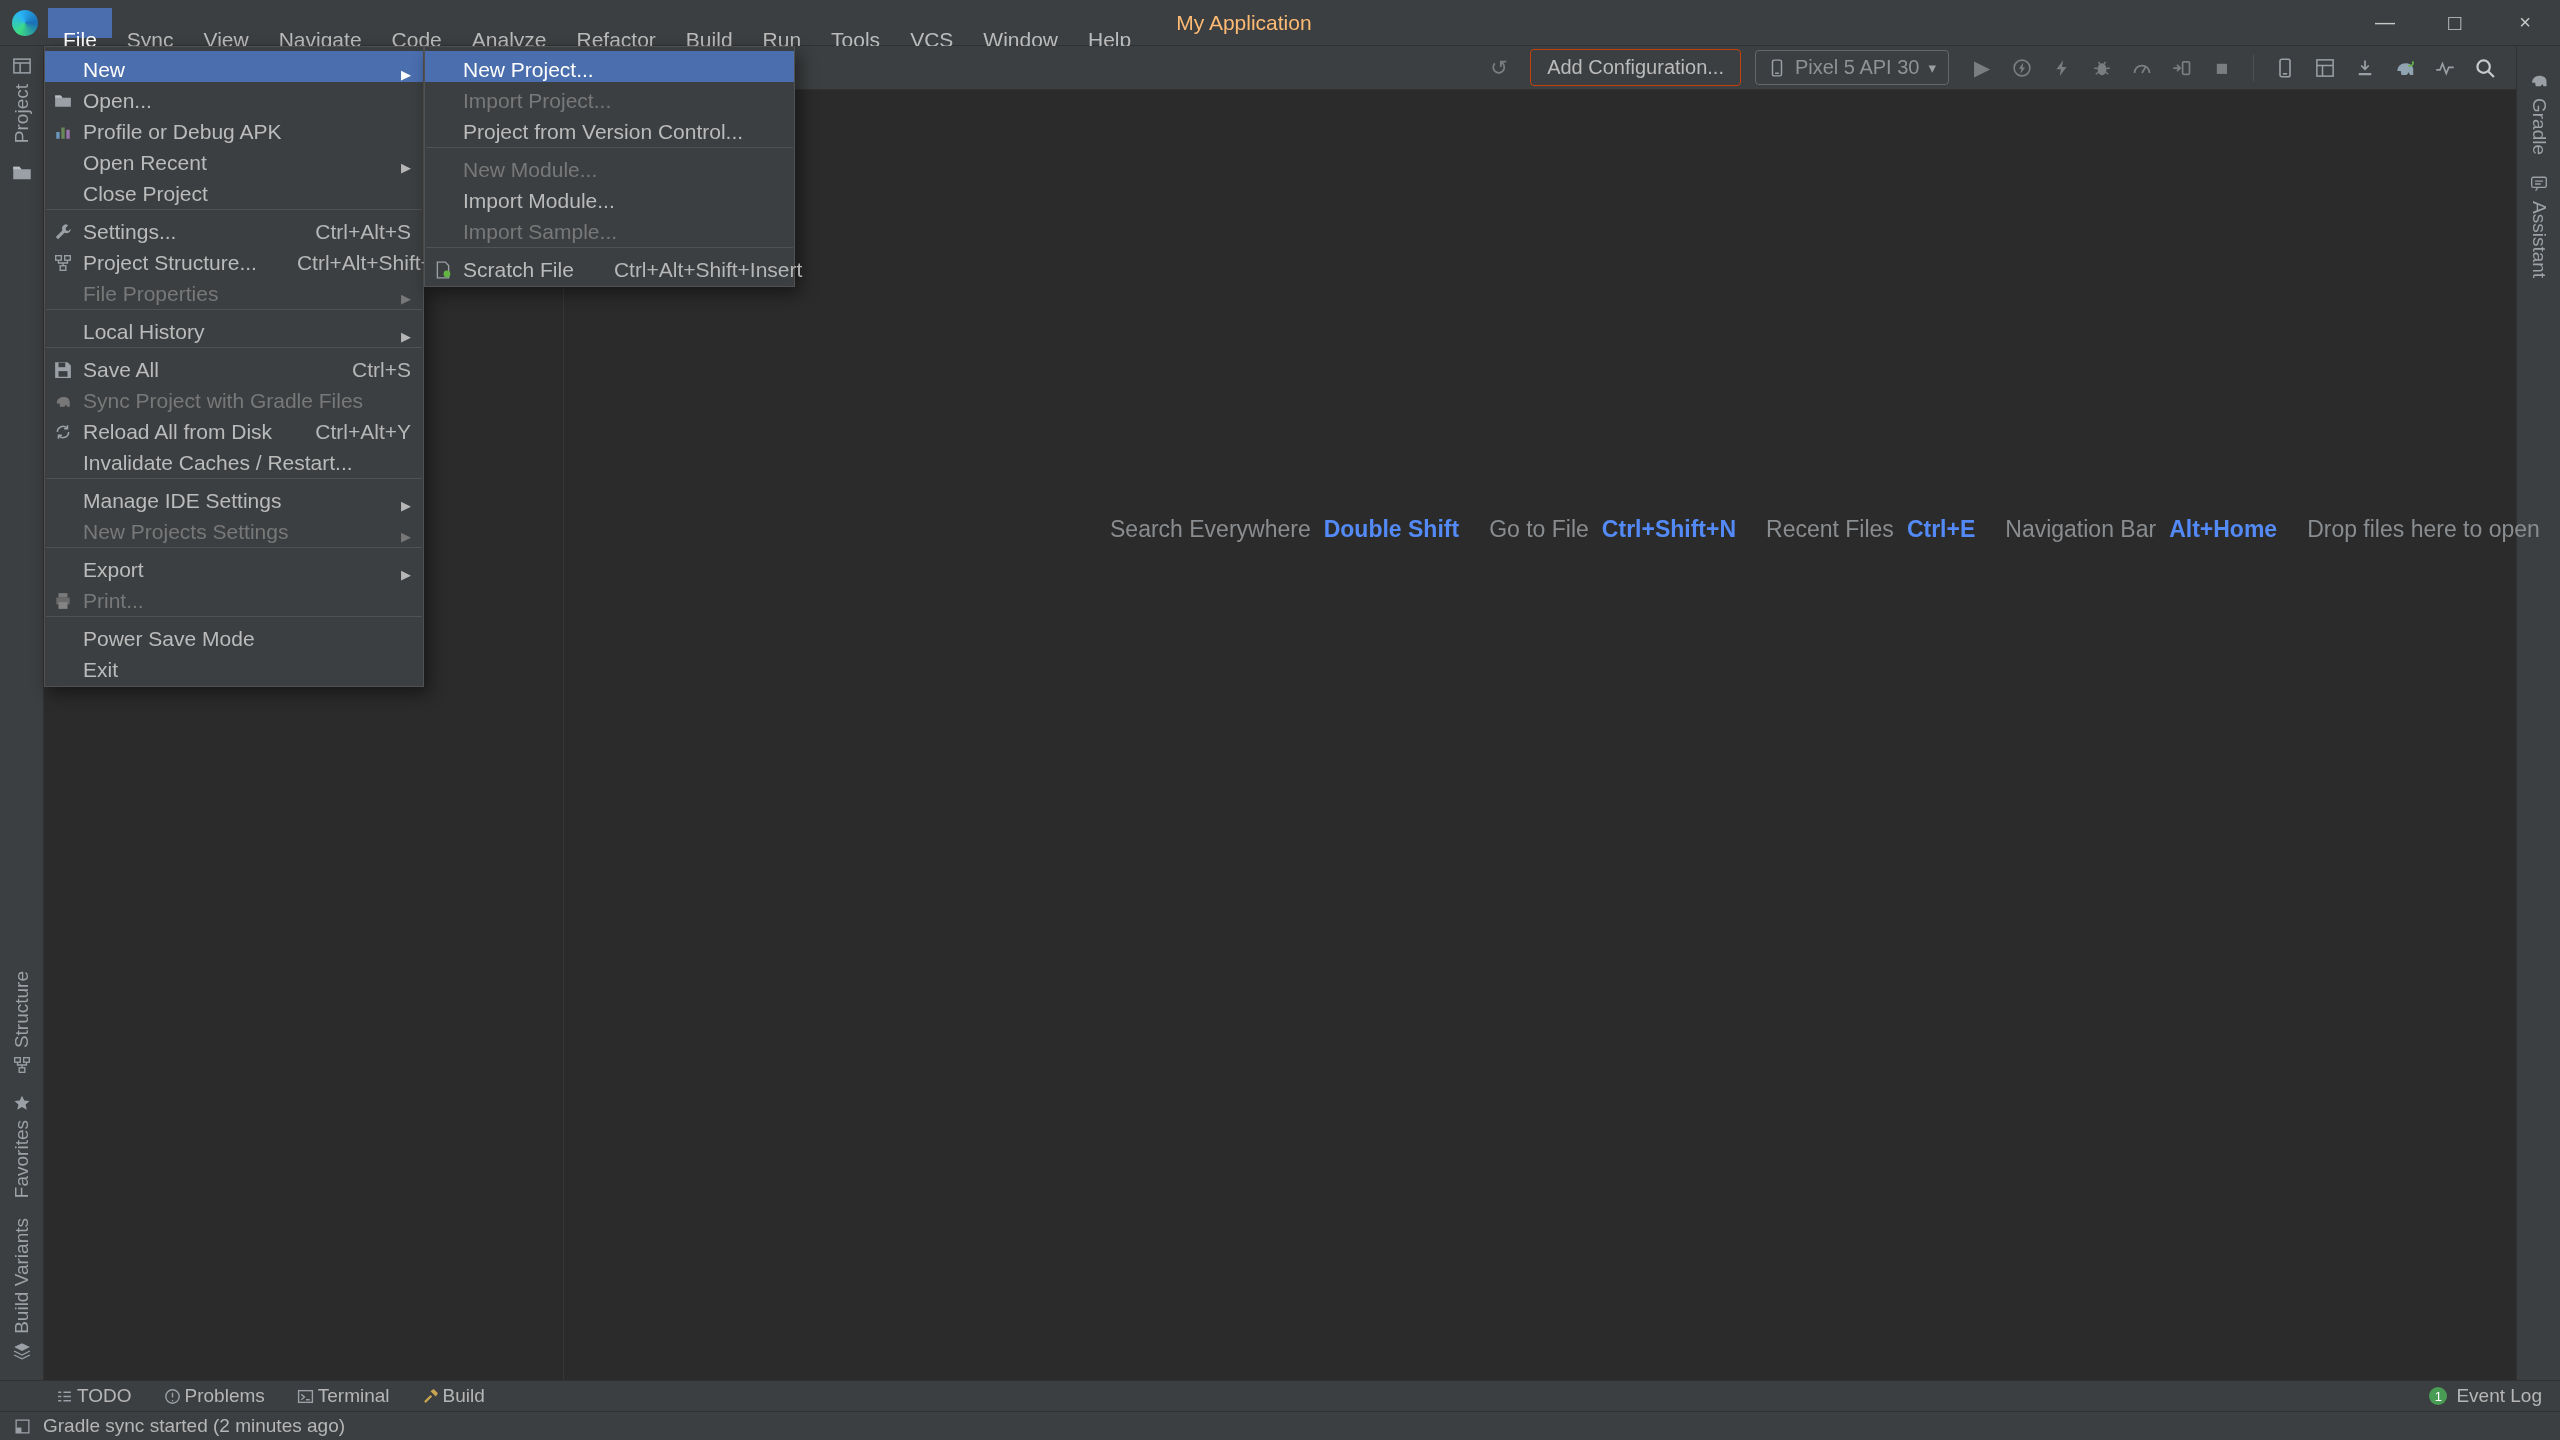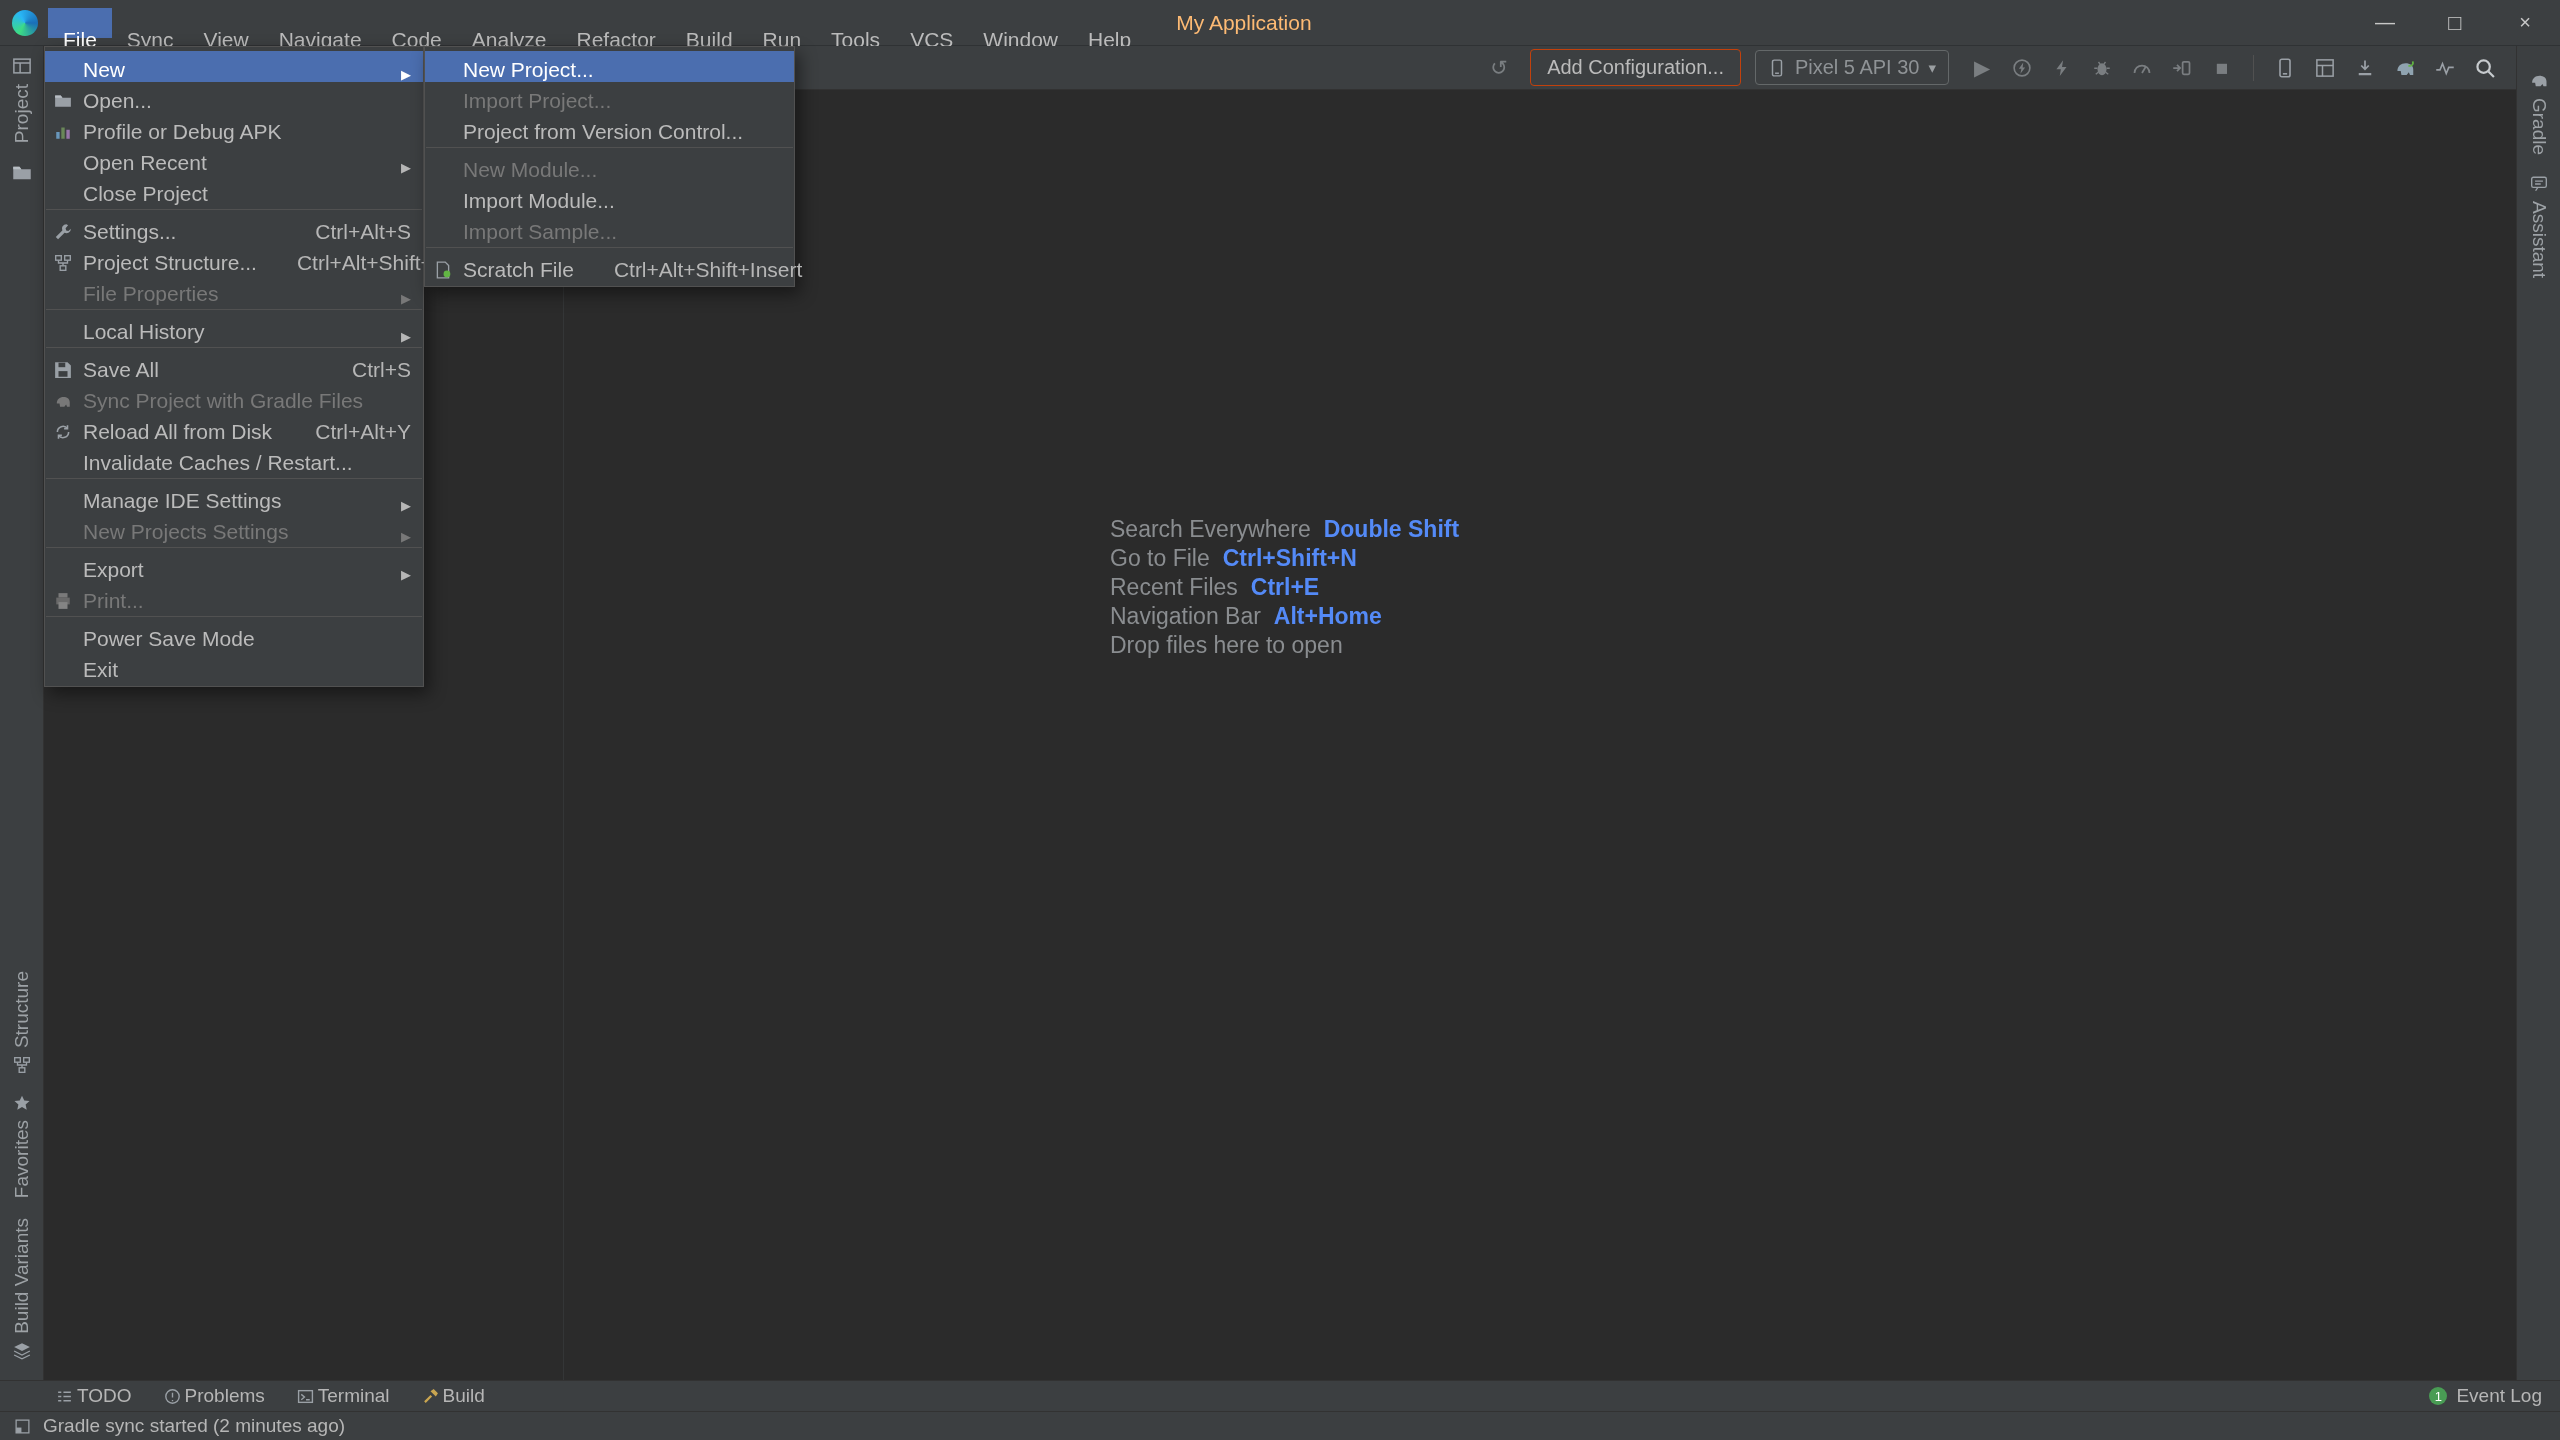--- a/index.html
+++ b/index.html
@@ -76,21 +76,21 @@
     display: flex; flex-direction: column; align-items: center; gap: 8px;
     padding: 10px 0; color: #9da2a6; font-size: 19px; cursor: default;
   }
   .vtext-left { writing-mode: vertical-rl; transform: rotate(180deg); }
   .vtext-right { writing-mode: vertical-rl; }
   .stripe-bottom { margin-top: auto; margin-bottom: 10px; display: flex; flex-direction: column; align-items: center; }
 
   
   .editor { position: absolute; top: 90px; left: 44px; right: 44px; bottom: 60px; background: #2b2b2b; }
   .panel-divider { position: absolute; left: 519px; top: 0; bottom: 0; width: 1px; background: #343637; }
-  .empty-state { position: absolute; left: 1066px; top: 425px; display: flex; flex-direction: column; }
+  .empty-state { position: absolute; left: 1066px; top: 425px; display: flex; gap: 30px; }
   .es-line { font-size: 23px; line-height: 29px; white-space: nowrap; }
   .es-label { color: #8a8d90; }
   .es-shortcut { color: #548af7; font-weight: bold; margin-left: 13px; }
 
   
   .bottom-bar {
     position: absolute; left: 0; right: 0; bottom: 29px; height: 31px;
     background: #3c3f41; border-top: 1px solid #323232;
     display: flex; align-items: center; font-size: 19px; color: #b6b6b6; padding-left: 40px;
   }

